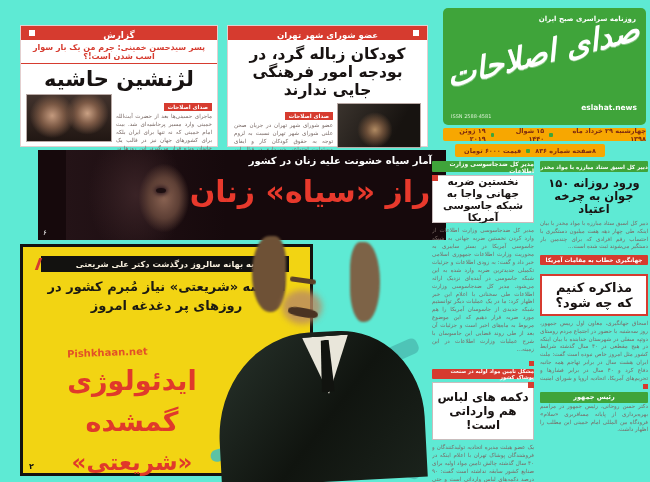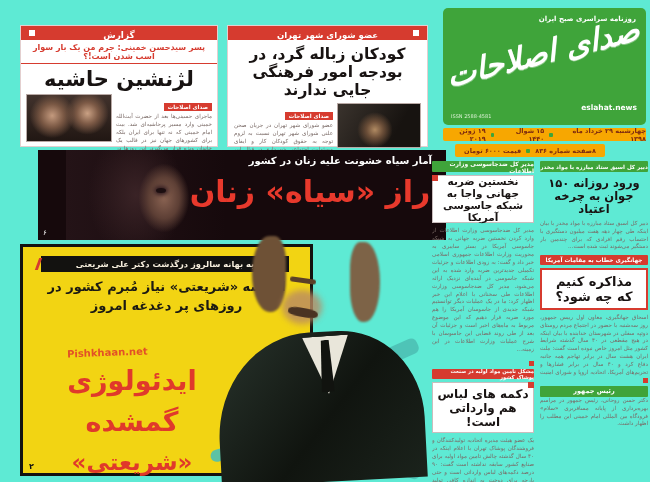--- a/index.html
+++ b/index.html
@@ -199,37 +199,37 @@
     </div>
     <div class="hlbox" style="height:48px;margin-top:3px;font-size:10.5px;">
       <span class="corner" style="top:-1px;left:-1px;"></span>
       <span>نخستین ضربه جهانی واجا به شبکه جاسوسی آمریکا</span>
     </div>
     <div class="bodytxt" style="margin-top:4px;height:132px;overflow:hidden;">مدیر کل ضدجاسوسی وزارت اطلاعات از وارد کردن نخستین ضربه جهانی به شبکه جاسوسی آمریکا در بستر سایبری به محوریت وزارت اطلاعات جمهوری اسلامی خبر داد و گفت: به زودی اطلاعات و جزئیات تکمیلی جدیدترین ضربه وارد شده به این شبکه جاسوسی در آینده‌ای نزدیک ارائه می‌شود. مدیر کل ضدجاسوسی وزارت اطلاعات طی سخنانی با اعلام این خبر اظهار کرد: ما در یک عملیات دیگر توانستیم شبکه جدیدی از جاسوسان آمریکا را هم مورد ضربه قرار دهیم که این موضوع مربوط به ماه‌های اخیر است و جزئیات آن بعد از طی روند قضایی این جاسوسان با شرح عملیات وزارت اطلاعات در این زمینه...</div>
     <div class="endsq" style="margin:2px 0 3px;"></div>
     <div class="redbar" style="font-size:5.2px;">
       <span>مشکل تامین مواد اولیه در صنعت پوشاک کشور</span>
     </div>
-    <div class="hlbox" style="height:51px;margin-top:3px;font-size:12px;">
+    <div class="hlbox" style="height:58px;margin-top:3px;font-size:12px;">
       <span class="corner" style="top:-1px;right:-1px;"></span>
       <span>دکمه های لباس هم وارداتی است!</span>
     </div>
     <div class="bodytxt" style="margin-top:4px;height:62px;overflow:hidden;">یک عضو هیئت مدیره اتحادیه تولیدکنندگان و فروشندگان پوشاک تهران با اعلام اینکه در ۴۰ سال گذشته چالش تامین مواد اولیه برای صنایع کشور سابقه نداشته است گفت: ۹۰ درصد دکمه‌های لباس وارداتی است و حتی پارچه برای دوخت به اندازه کافی تولید نمی‌شود و این در حالی است که رونق تولید می‌تواند کمک بزرگی به صنایع مختلف کشور از جمله صنعت پوشاک کند...</div>
   </div>
 
   <div class="abs rtl" style="left:540px;top:161px;width:108px;">
     <div class="greenbar" style="font-size:5.6px;">
       <span>دبیر کل اسبق ستاد مبارزه با مواد مخدر</span>
     </div>
     <div class="bighl" style="font-size:11.5px;margin:5px 2px 3px;">ورود روزانه ۱۵۰ جوان به چرخه اعتیاد</div>
     <div class="bodytxt" style="height:30px;overflow:hidden;">دبیر کل اسبق ستاد مبارزه با مواد مخدر با بیان اینکه طی چهار دهه هفت میلیون دستگیری با احتساب رقم افرادی که برای چندمین بار دستگیر می‌شوند ثبت شده است...</div>
     <div class="redbar" style="margin-top:5px;">
       <span>جهانگیری خطاب به مقامات آمریکا</span>
     </div>
-    <div class="hlbox" style="height:42px;margin-top:3px;font-size:13px;border:2px solid #d63b2f;">
+    <div class="hlbox" style="height:42px;margin-top:9px;font-size:13px;border:2px solid #d63b2f;">
       <span>مذاکره کنیم که چه شود؟</span>
     </div>
     <div class="bodytxt" style="margin-top:4px;height:62px;overflow:hidden;">اسحاق جهانگیری، معاون اول رییس جمهور، روز سه‌شنبه با حضور در اجتماع مردم روستای دوتپه سفلی در شهرستان خدابنده با بیان اینکه در هیچ مقطعی در ۴۰ سال گذشته شرایط کشور مثل امروز خاص نبوده است گفت: ملت ایران هشت سال در برابر تهاجم همه جانبه دفاع کرد و ۴۰ سال در برابر فشارها و تحریم‌های آمریکا، اتحادیه اروپا و شورای امنیت سازمان ملل پایداری و ایستادگی کرده و نشان داد که نماد مقاومت و ایستادگی در تاریخ...</div>
     <div class="endsq" style="margin:2px 0 3px;"></div>
     <div class="greenbar" style="font-size:6.5px;">
       <span>رئیس جمهور</span>
     </div>
     <div class="bodytxt" style="height:42px;overflow:hidden;">دکتر حسن روحانی، رئیس جمهور در مراسم بهره‌برداری از پایانه مسافربری «سلام» فرودگاه بین المللی امام خمینی این مطلب را اظهار داشت.</div>
   </div>
 

